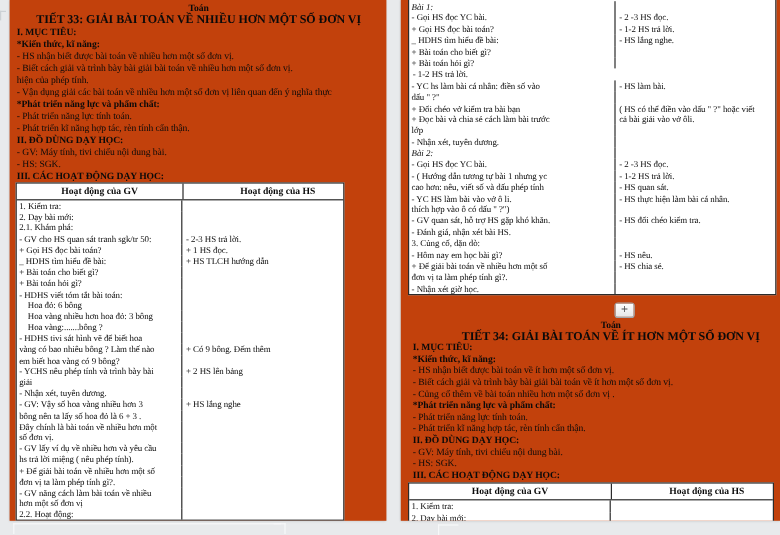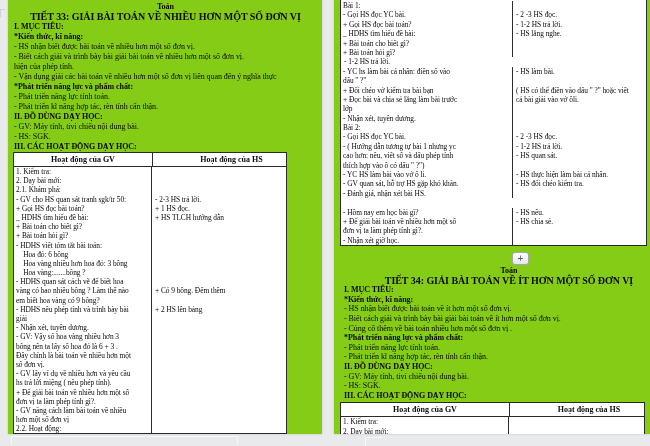--- a/index.html
+++ b/index.html
@@ -5,21 +5,21 @@
   html,body{margin:0;padding:0;}
   body{
     position:relative;
     width:650px;height:446px;
     background:#e8eaec;
     font-family:"Liberation Serif","DejaVu Serif",serif;
     color:#0a0a0a;
     overflow:hidden;
   }
   .page{
-    position:absolute;top:0;height:434px;background:#84cc16;
+    position:absolute;top:0;height:434px;background:#c2410c;
     box-shadow:0 0 2px rgba(0,0,0,.18);
     overflow:hidden;
   }
   #page-left{left:8px;width:314px;}
   #page-right{left:334px;width:316px;}
 
   .head{position:absolute;}
   #left-head{left:6px;top:2px;width:303px;}
   #right-head{left:10px;top:266px;width:330px;}
   .line{
@@ -56,21 +56,21 @@
 
   #tbl-left .g{width:138px;}
   #tbl-left .trow .g,#tbl-left .trow .h{height:9.2px;line-height:9.2px;}
   #tbl-right-top .g{width:172px;}
   #tbl-right-top .trow .g,#tbl-right-top .trow .h{height:9.4px;line-height:9.4px;}
   #tbl-right-top{padding-top:2px;}
   #tbl-right-bottom .g{width:168px;}
   #tbl-right-bottom .trow .g,#tbl-right-bottom .trow .h{height:9.5px;line-height:9.5px;}
 
   .trow .bld{font-weight:normal;}
-  .trow .ital{}
+  .trow .ital{font-style:italic;}
 
   #insert-btn{
     position:absolute;left:178px;top:252px;width:17px;height:13px;
     border:1px solid #a3a8ac;border-radius:3px;
     background:linear-gradient(#fdfdfd,#e6e7e8);
     font-family:"Liberation Sans",sans-serif;
     font-size:10px;line-height:11px;color:#555;text-align:center;
     padding:0;cursor:pointer;
   }
 
@@ -153,45 +153,46 @@
       </div>
       <div class="trow">
         <div class="g">    Hoa vàng nhiều hơn hoa đỏ: 3 bông</div>
         <div class="h"></div>
       </div>
       <div class="trow">
         <div class="g">    Hoa vàng:.......bông ?</div>
         <div class="h"></div>
       </div>
       <div class="trow">
-        <div class="g">- HDHS quan sát cách vẽ để biết hoa</div>
+        <div class="g">- HDHS tivi sát hình vẽ để biết hoa</div>
         <div class="h"></div>
       </div>
       <div class="trow">
         <div class="g">vàng có bao nhiêu bông ? Làm thế nào</div>
         <div class="h">+ Có 9 bông. Đếm thêm</div>
       </div>
       <div class="trow">
         <div class="g">em biết hoa vàng có 9 bông?</div>
         <div class="h"></div>
       </div>
       <div class="trow">
-        <div class="g">- HDHS nêu phép tính và trình bày bài</div>
+        <div class="g">- YCHS nêu phép tính và trình bày bài</div>
         <div class="h">+ 2 HS lên bảng</div>
       </div>
       <div class="trow">
         <div class="g">giải</div>
         <div class="h"></div>
       </div>
       <div class="trow">
         <div class="g">- Nhận xét, tuyên dương.</div>
         <div class="h"></div>
       </div>
       <div class="trow">
         <div class="g">- GV: Vậy số hoa vàng nhiều hơn 3</div>
+        <div class="h">+ HS lắng nghe</div>
       </div>
       <div class="trow">
         <div class="g">bông nên ta lấy số hoa đỏ là 6 + 3 .</div>
         <div class="h"></div>
       </div>
       <div class="trow">
         <div class="g">Đây chính là bài toán về nhiều hơn một</div>
         <div class="h"></div>
       </div>
       <div class="trow">
@@ -263,21 +264,21 @@
       </div>
       <div class="trow">
         <div class="g">dấu " ?"</div>
         <div class="h"></div>
       </div>
       <div class="trow">
         <div class="g">+ Đổi chéo vở kiểm tra bài bạn</div>
         <div class="h">( HS có thể điền vào dấu " ?" hoặc viết</div>
       </div>
       <div class="trow">
-        <div class="g">+ Đọc bài và chia sẻ lắng làm bài trước</div>
+        <div class="g">+ Đọc bài và chia sẻ cách làm bài trước</div>
         <div class="h">cả bài giải vào vở ôli.</div>
       </div>
       <div class="trow">
         <div class="g">lớp</div>
         <div class="h"></div>
       </div>
       <div class="trow">
         <div class="g">- Nhận xét, tuyên dương.</div>
         <div class="h"></div>
       </div>
@@ -291,36 +292,37 @@
       </div>
       <div class="trow">
         <div class="g">- ( Hướng dẫn tương tự bài 1 nhưng yc</div>
         <div class="h">- 1-2 HS trả lời.</div>
       </div>
       <div class="trow">
         <div class="g">cao hơn: nêu, viết số và dấu phép tính</div>
         <div class="h">- HS quan sát.</div>
       </div>
       <div class="trow">
-        <div class="g">thích hợp vào ô có dấu " ?")</div>
-        <div class="h"></div>
-      </div>
-      <div class="trow">
         <div class="g">- YC HS làm bài vào vở ô li.</div>
         <div class="h">- HS thực hiện làm bài cá nhân.</div>
       </div>
       <div class="trow">
+        <div class="g">thích hợp vào ô có dấu " ?")</div>
+        <div class="h"></div>
+      </div>
+      <div class="trow">
         <div class="g">- GV quan sát, hỗ trợ HS gặp khó khăn.</div>
         <div class="h">- HS đổi chéo kiểm tra.</div>
       </div>
       <div class="trow">
         <div class="g">- Đánh giá, nhận xét bài HS.</div>
         <div class="h"></div>
       </div>
       <div class="trow">
+        <div class="g bld">3. Củng cố, dặn dò:</div>
         <div class="h"></div>
       </div>
       <div class="trow">
         <div class="g">- Hôm nay em học bài gì?</div>
         <div class="h">- HS nêu.</div>
       </div>
       <div class="trow">
         <div class="g">+ Để giải bài toán về nhiều hơn một số</div>
         <div class="h">- HS chia sẻ.</div>
       </div>

